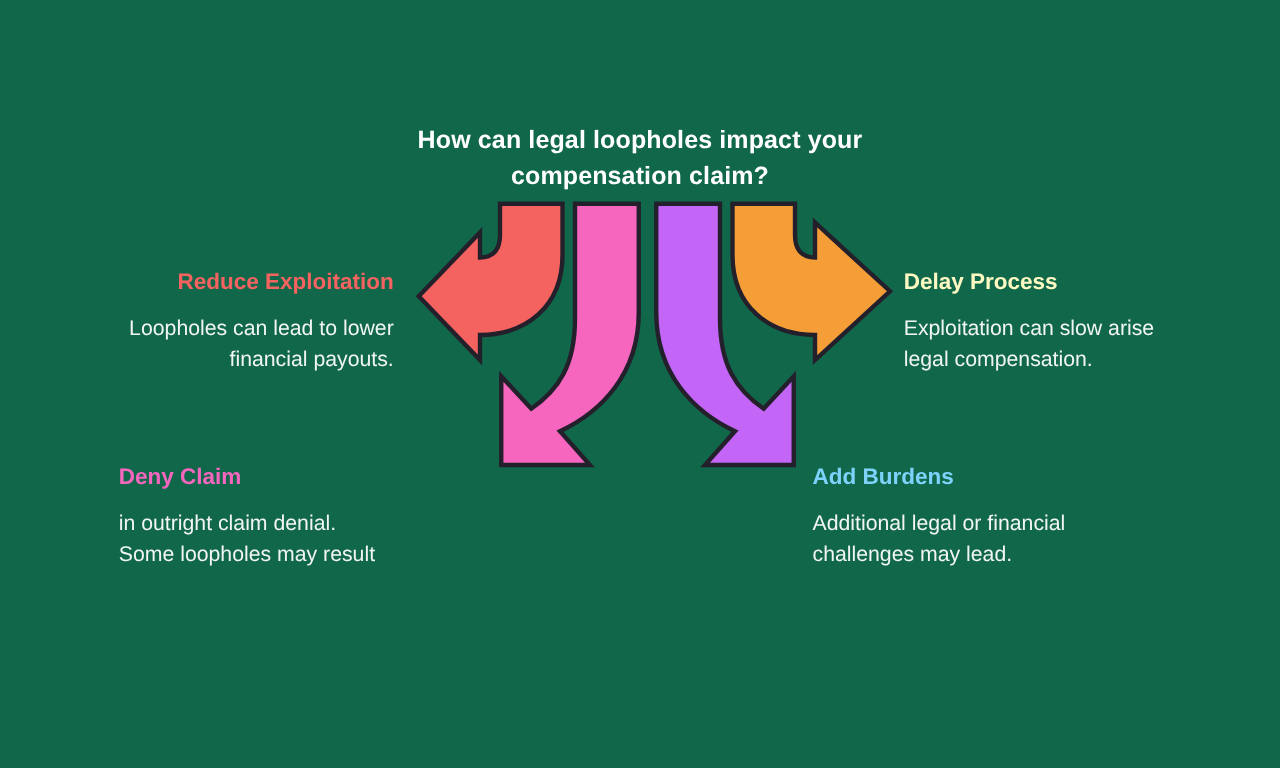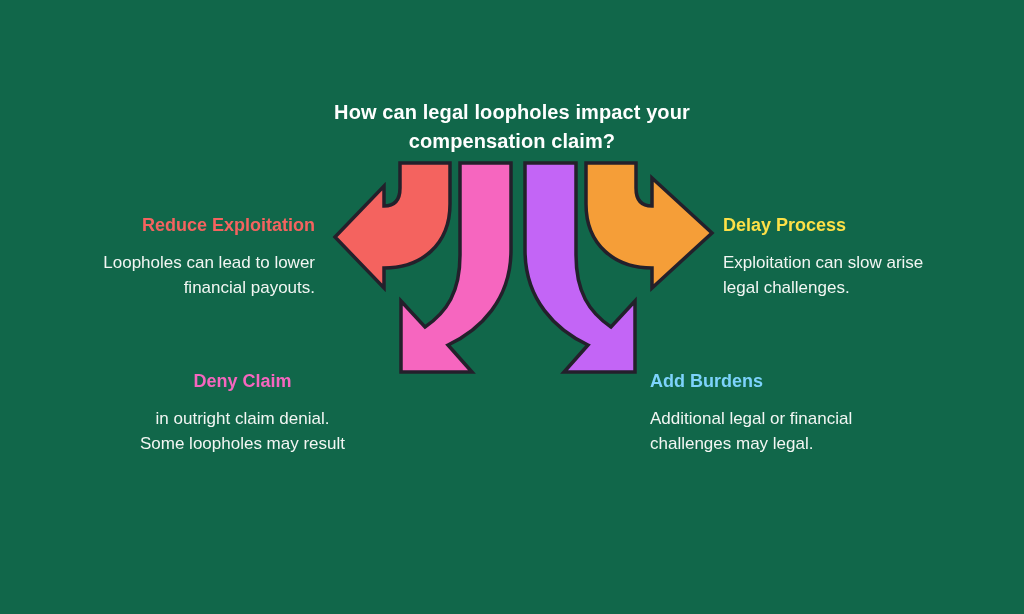--- a/index.html
+++ b/index.html
@@ -74,28 +74,28 @@
   }
   .block-reduce .block-heading { color: #F4635F; }
 
   
   .block-delay {
     left: 723px;
     top: 214px;
     width: 290px;
     text-align: left;
   }
-  .block-delay .block-heading { color: #fde047; }
+  .block-delay .block-heading { color: #fef9c3; }
 
   
   .block-deny {
     left: 95px;
     top: 370px;
     width: 295px;
-    text-align: center;
+    text-align: left;
   }
   .block-deny .block-heading { color: #F666BF; }
 
   
   .block-burdens {
     left: 650px;
     top: 370px;
     width: 300px;
     text-align: left;
   }
@@ -162,33 +162,33 @@
     <div class="block-body">
       <span class="block-body-line">Loopholes can lead to lower</span>
       <span class="block-body-line">financial payouts.</span>
     </div>
   </div>
 
   <div class="block block-delay">
     <div class="block-heading">Delay Process</div>
     <div class="block-body">
       <span class="block-body-line">Exploitation can slow arise</span>
-      <span class="block-body-line">legal challenges.</span>
+      <span class="block-body-line">legal compensation.</span>
     </div>
   </div>
 
   <div class="block block-deny">
     <div class="block-heading">Deny Claim</div>
     <div class="block-body">
       <span class="block-body-line">in outright claim denial.</span>
       <span class="block-body-line">Some loopholes may result</span>
     </div>
   </div>
 
   <div class="block block-burdens">
     <div class="block-heading">Add Burdens</div>
     <div class="block-body">
       <span class="block-body-line">Additional legal or financial</span>
-      <span class="block-body-line">challenges may legal.</span>
+      <span class="block-body-line">challenges may lead.</span>
     </div>
   </div>
 
 </div>
 
 </body></html>

